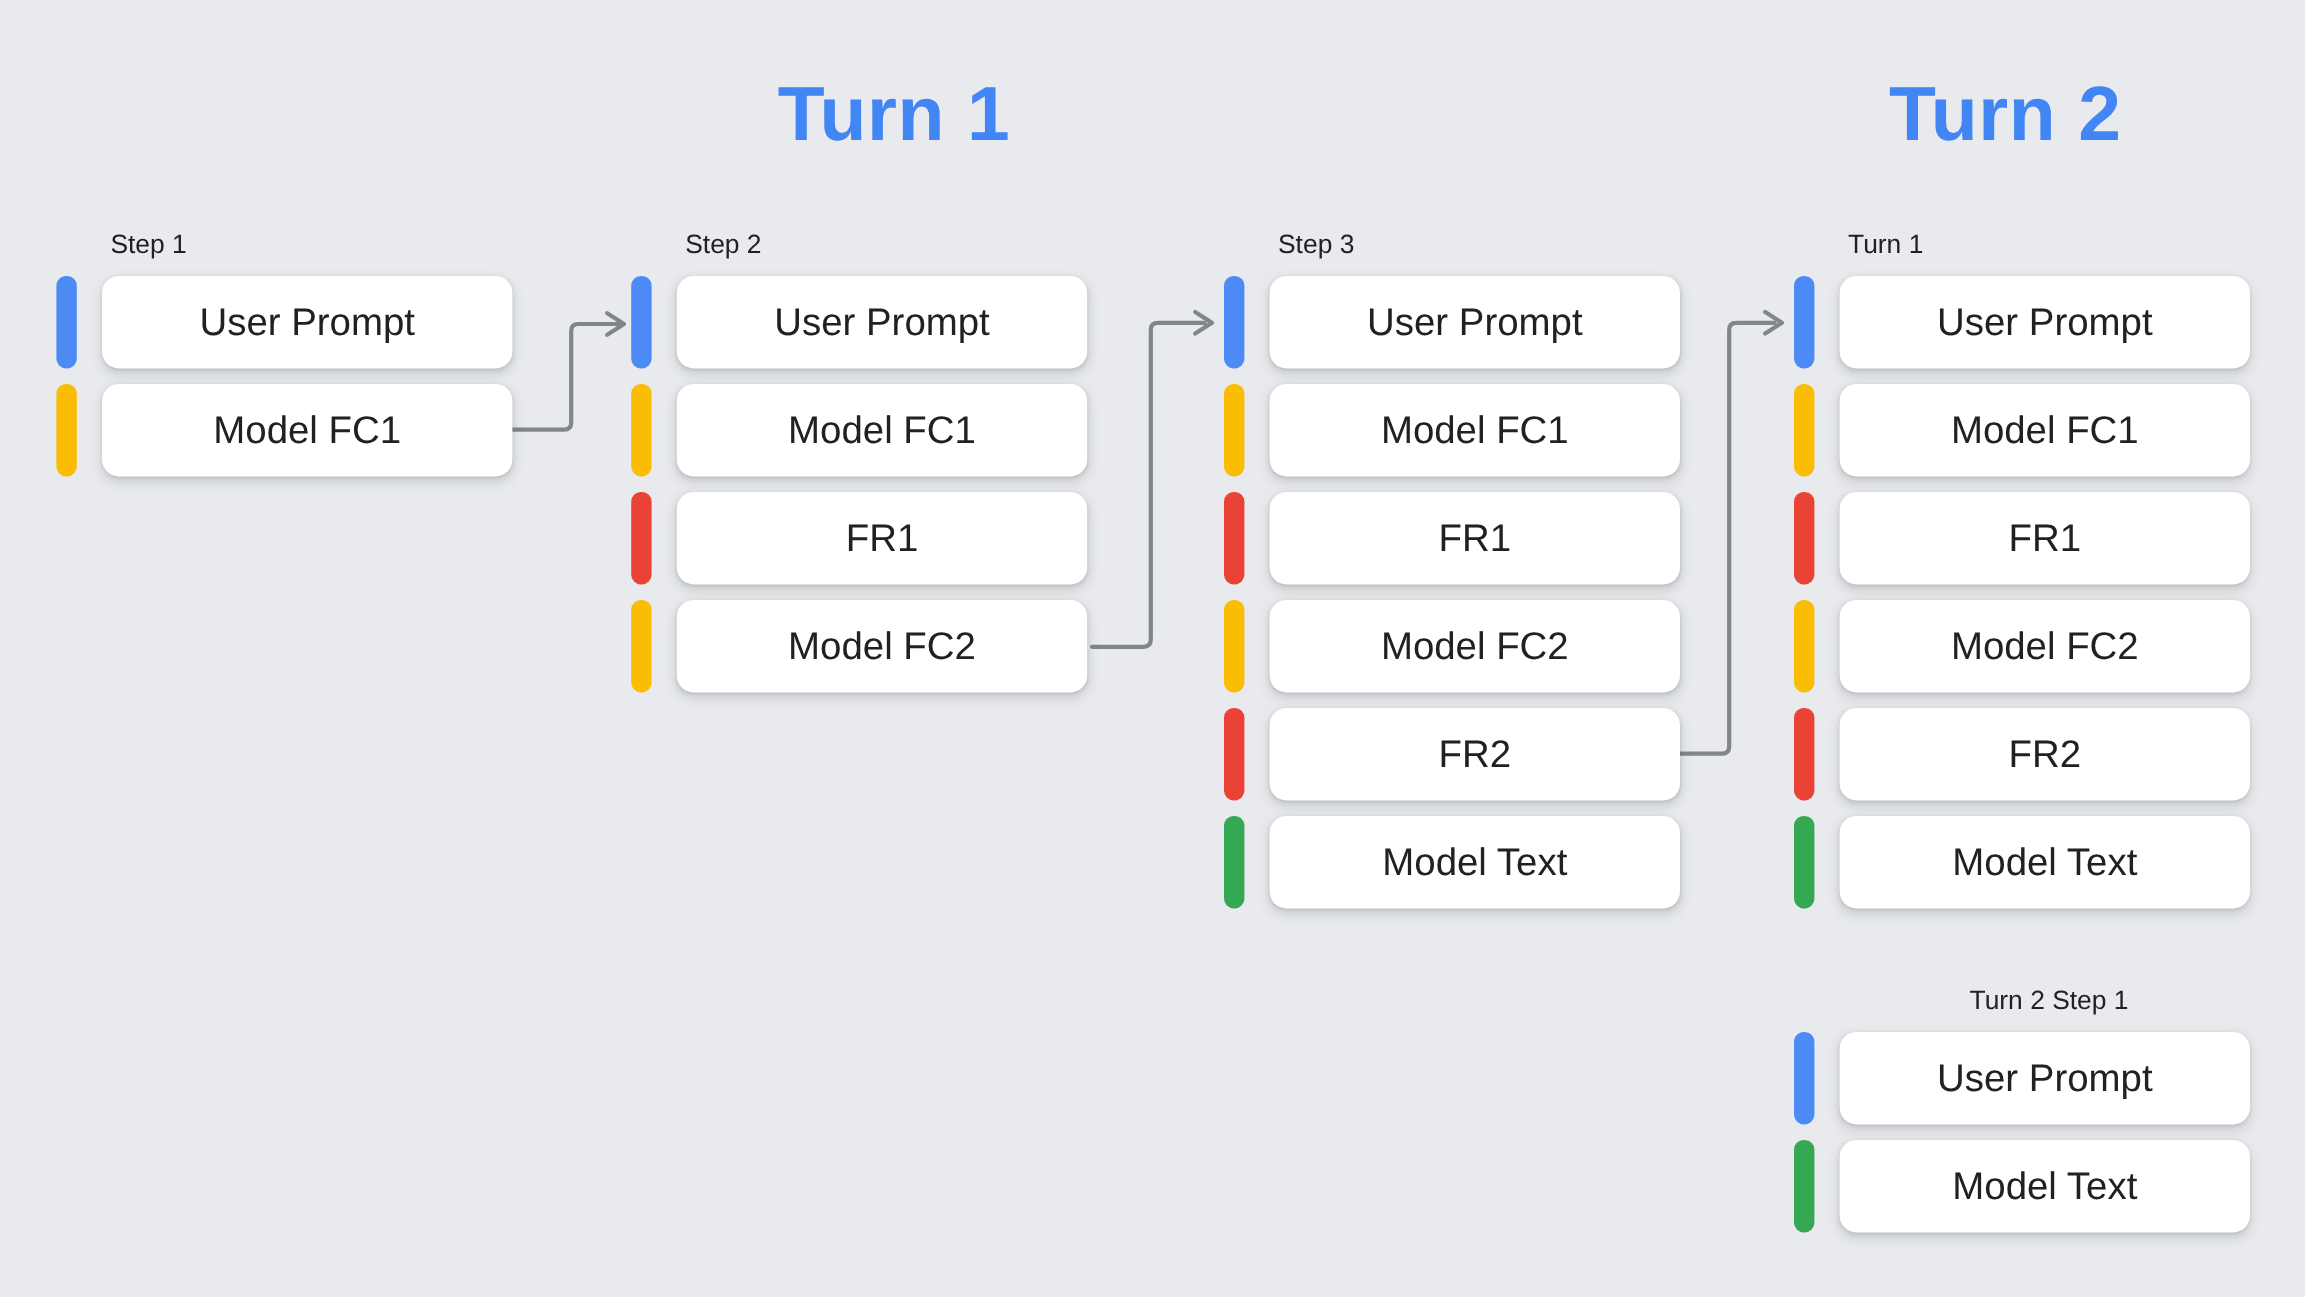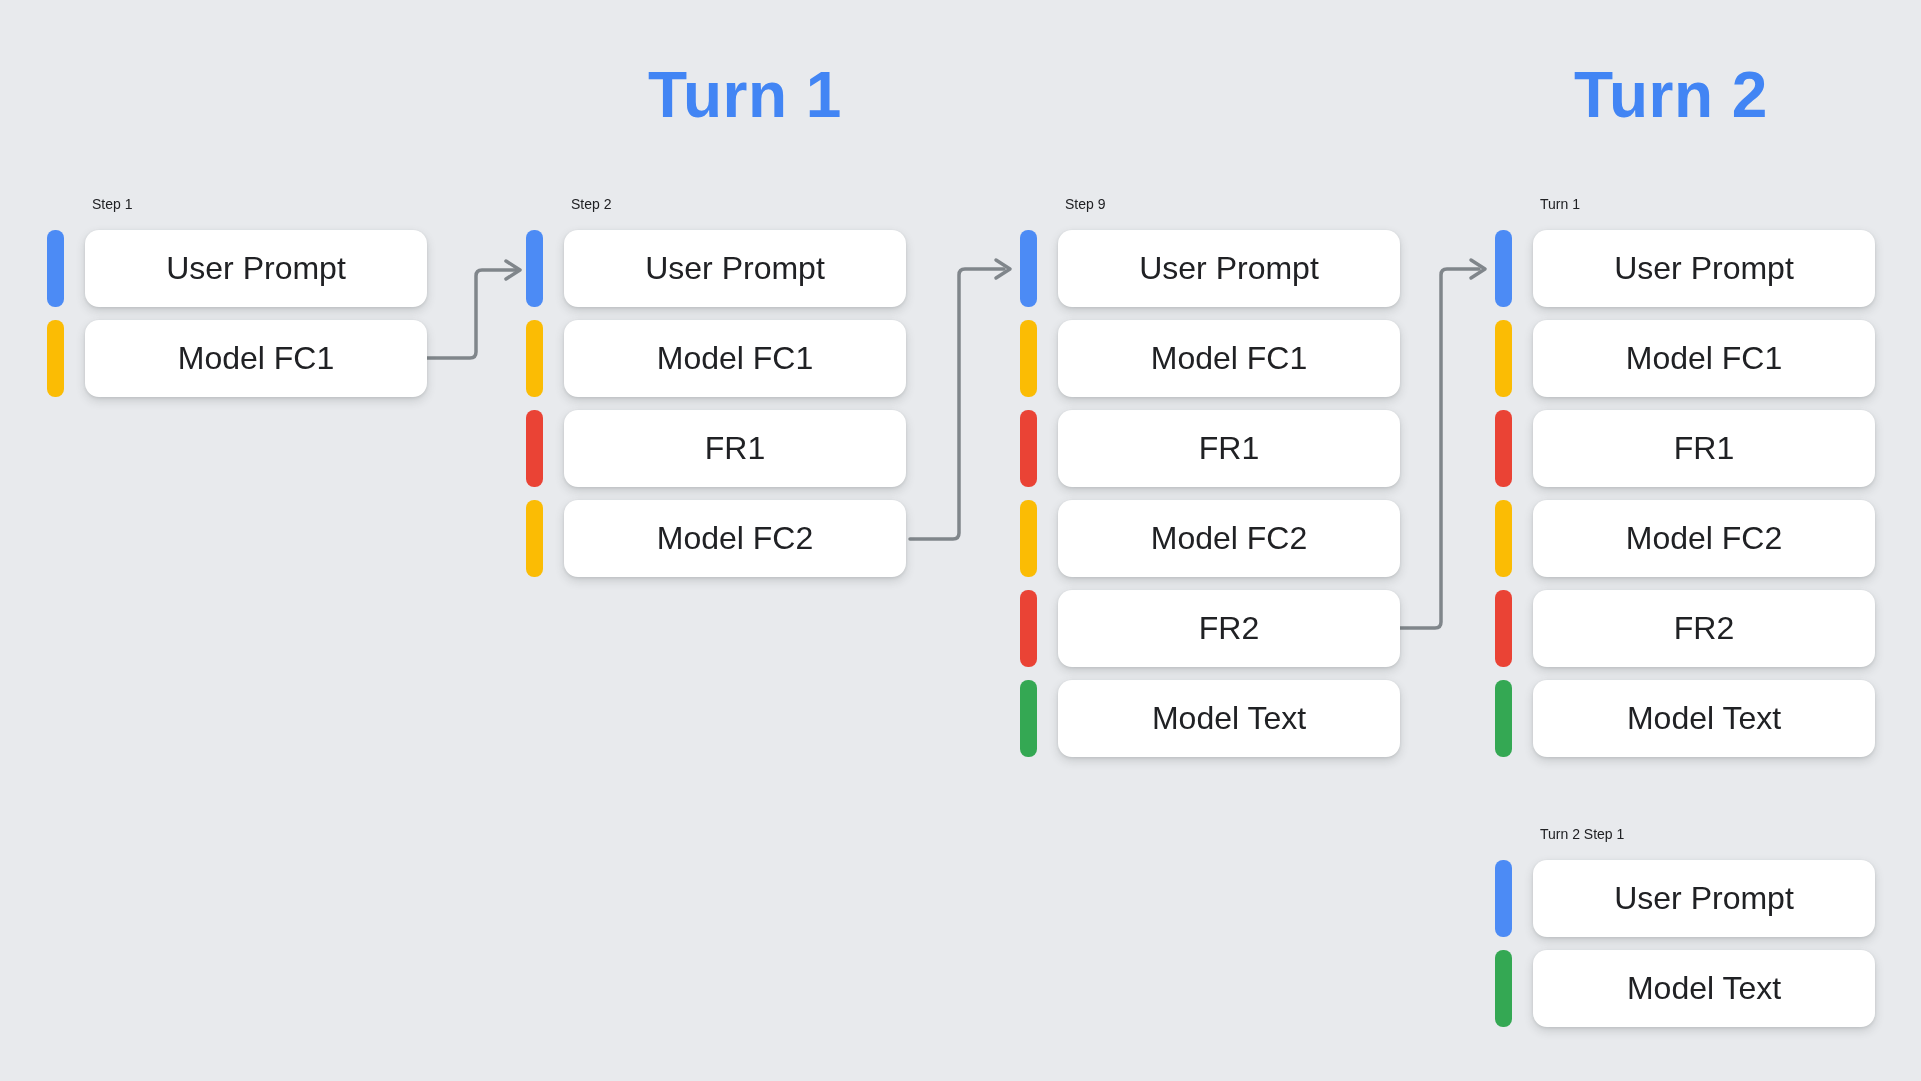--- a/index.html
+++ b/index.html
@@ -40,21 +40,21 @@
   }
   .title-turn1{ left:745px; }
   .title-turn2{ left:1671px;text-align:center; }
 
   .col{
     position:absolute;
     width:380px;
   }
   .col-label{
     margin:0 0 12px 45px;
-    font-size:14px;
+    font-size:22px;
     line-height:28px;
     color:var(--text);
     white-space:nowrap;
   }
   .rows{
     display:flex;
     flex-direction:column;
     gap:13px;
   }
   .row{
@@ -157,21 +157,21 @@
       <div class="row">
         <span class="bar" style="background: rgb(251, 188, 4);"></span>
         <div class="card">
           <span class="card-text">Model FC2</span>
         </div>
       </div>
     </div>
   </section>
 
   <section class="col" style="left:1020px; top:190px;">
-    <div class="col-label">Step 9</div>
+    <div class="col-label">Step 3</div>
     <div class="rows">
       <div class="row">
         <span class="bar" style="background: rgb(76, 139, 245);"></span>
         <div class="card">
           <span class="card-text">User Prompt</span>
         </div>
       </div>
       <div class="row">
         <span class="bar" style="background: rgb(251, 188, 4);"></span>
         <div class="card">
@@ -240,21 +240,21 @@
       </div>
       <div class="row">
         <span class="bar" style="background: rgb(52, 168, 83);"></span>
         <div class="card">
           <span class="card-text">Model Text</span>
         </div>
       </div>
     </div>
   </section>
 
-  <section class="col" style="left:1495px; top:820px;">
+  <section class="col" style="left:1495px; top:820px;text-align:center;">
     <div class="col-label">Turn 2 Step 1</div>
     <div class="rows">
       <div class="row">
         <span class="bar" style="background: rgb(76, 139, 245);"></span>
         <div class="card">
           <span class="card-text">User Prompt</span>
         </div>
       </div>
       <div class="row">
         <span class="bar" style="background: rgb(52, 168, 83);"></span>

